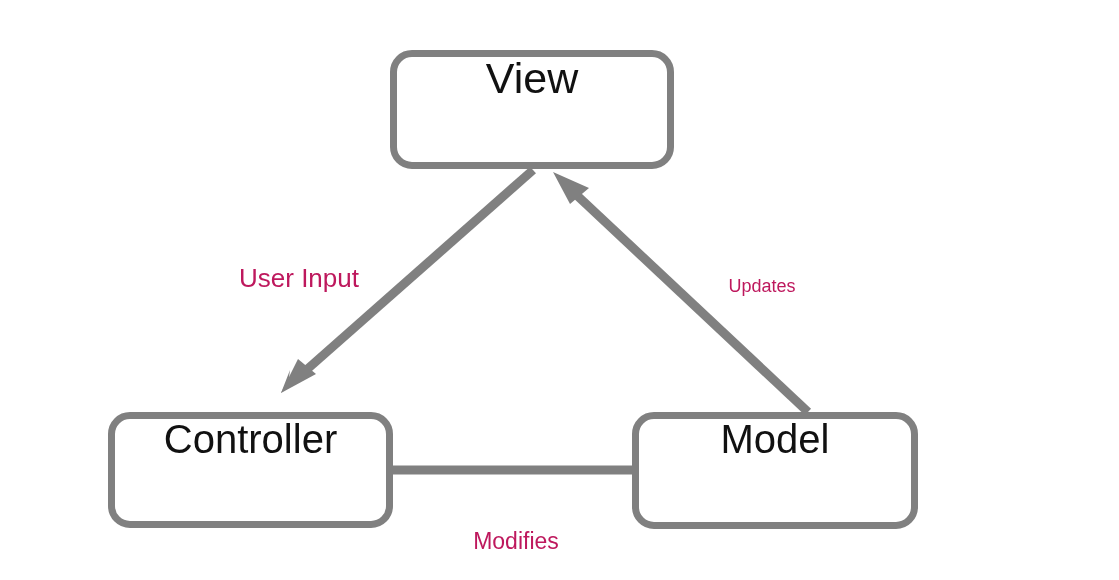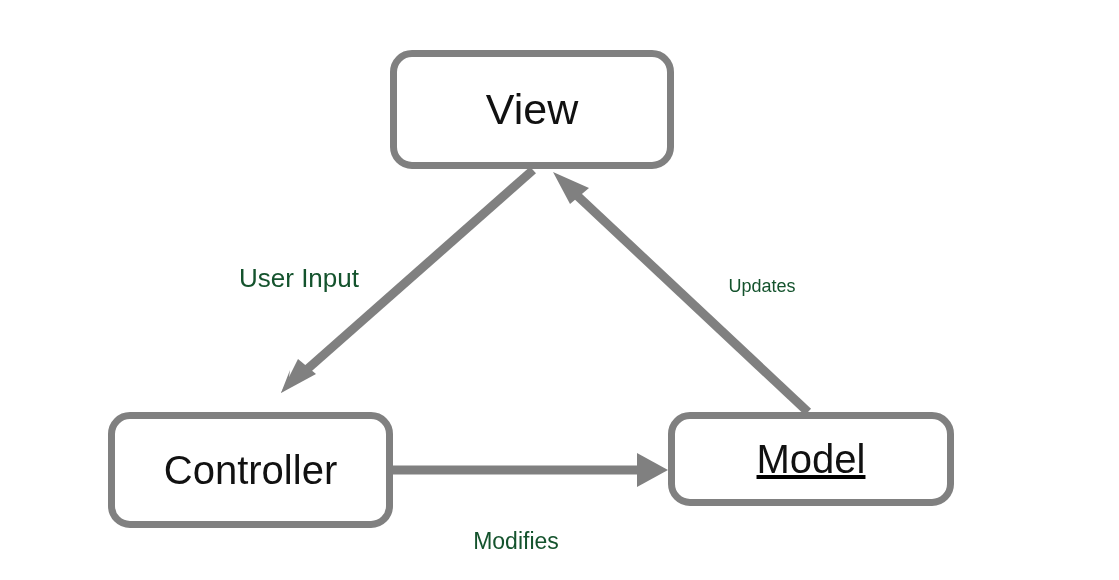--- a/index.html
+++ b/index.html
@@ -26,33 +26,32 @@
     width: 1119px;
     height: 580px;
     display: block;
   }
   .node-box {
     position: absolute;
     box-sizing: border-box;
     background: #ffffff;
     border-style: solid;
     display: flex;
-    align-items: center;
     justify-content: center;
   }
   .node-label {
     color: #111111;
     font-family: "Liberation Sans", sans-serif;
     font-weight: 400;
     line-height: 1;
     white-space: nowrap;
   }
   .edge-label {
     position: absolute;
-    color: #14532d;
+    color: #be185d;
     font-family: "Liberation Sans", sans-serif;
     font-weight: 400;
     line-height: 1;
     white-space: nowrap;
     background: transparent;
     transform: translate(-50%, -50%);
   }
 
   
   #node-view {
@@ -71,28 +70,27 @@
     top: 412px;
     width: 285px;
     height: 116px;
     border-width: 7px;
     border-color: #808080;
     border-radius: 22px;
   }
   #node-controller .node-label { font-size: 40px; }
 
   #node-model {
-    left: 668px;
+    left: 632px;
     top: 412px;
     width: 286px;
-    height: 94px;
+    height: 117px;
     border-width: 7px;
     border-color: #808080;
     border-radius: 22px;
-    text-decoration: underline;
   }
   #node-model .node-label { font-size: 40px; }
 
   
   #label-user-input {
     left: 299px;
     top: 278px;
     font-size: 26px;
   }
   #label-updates {

